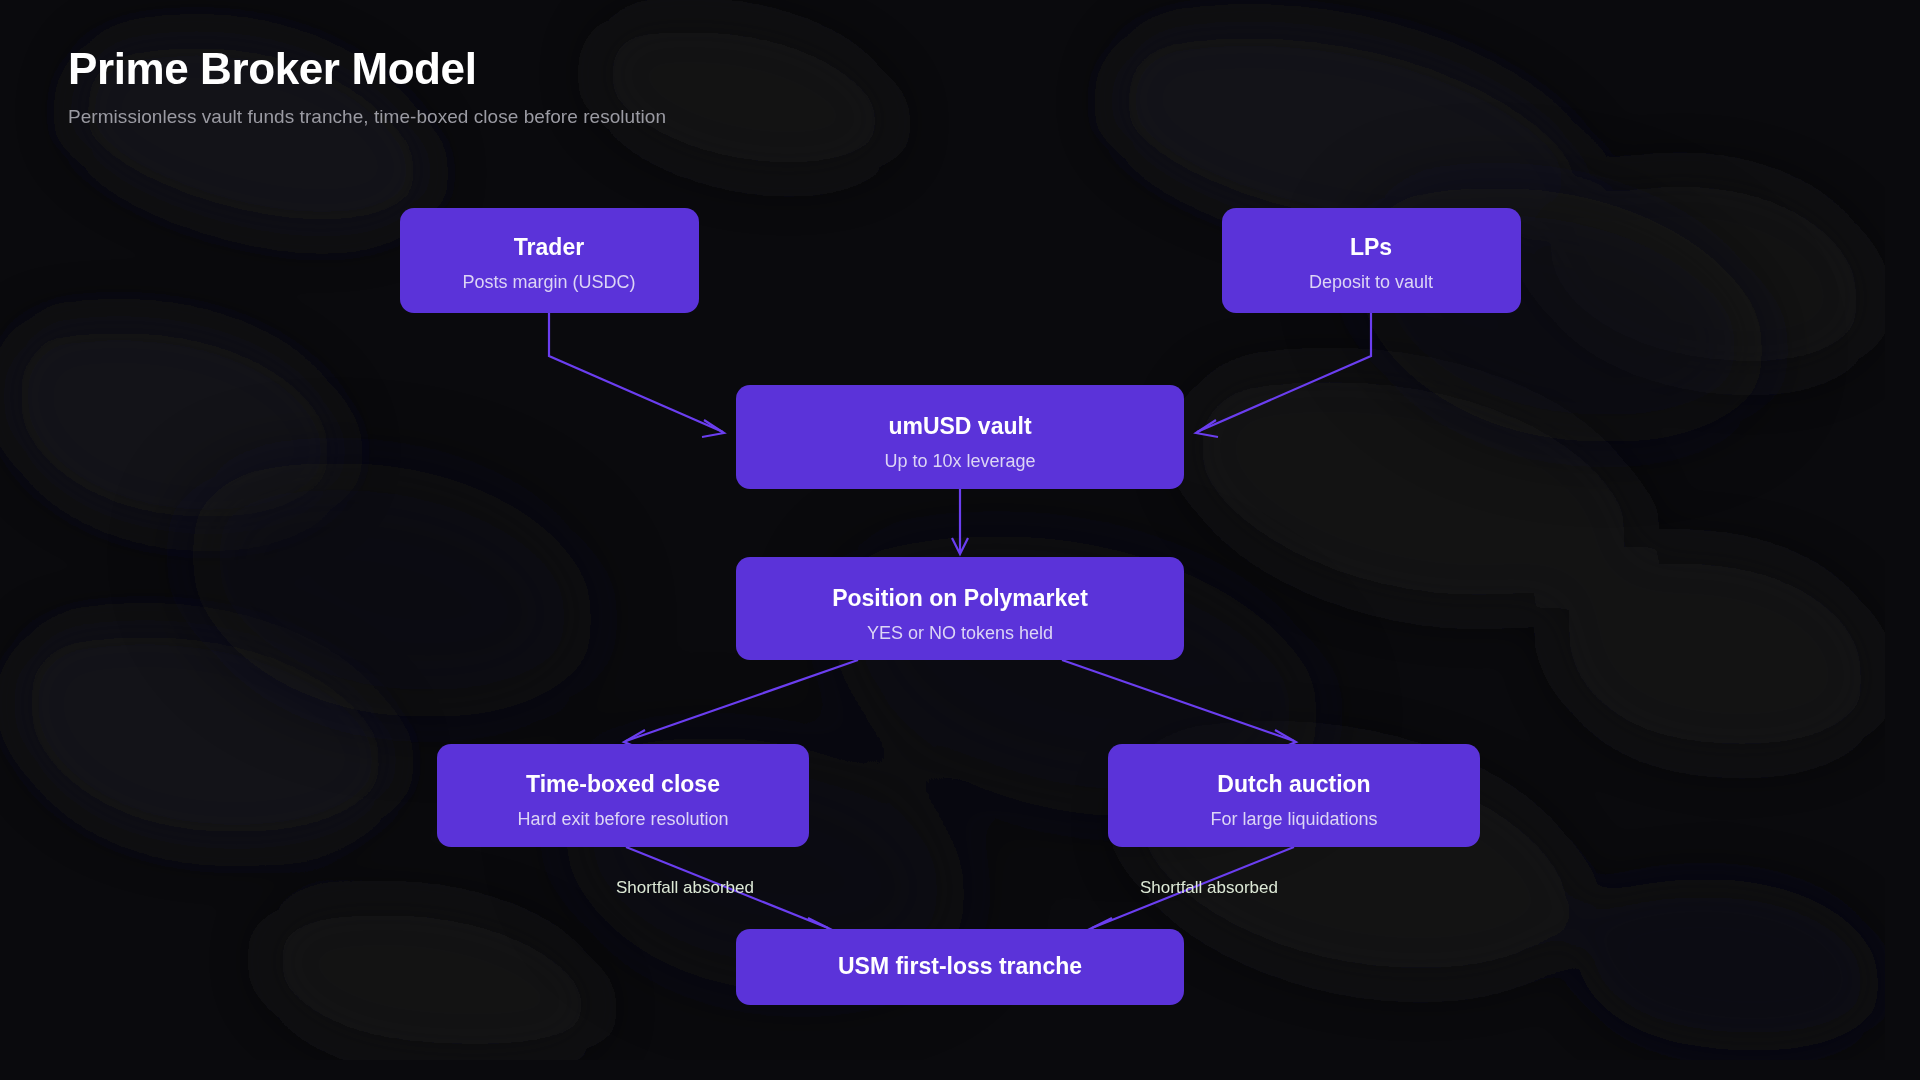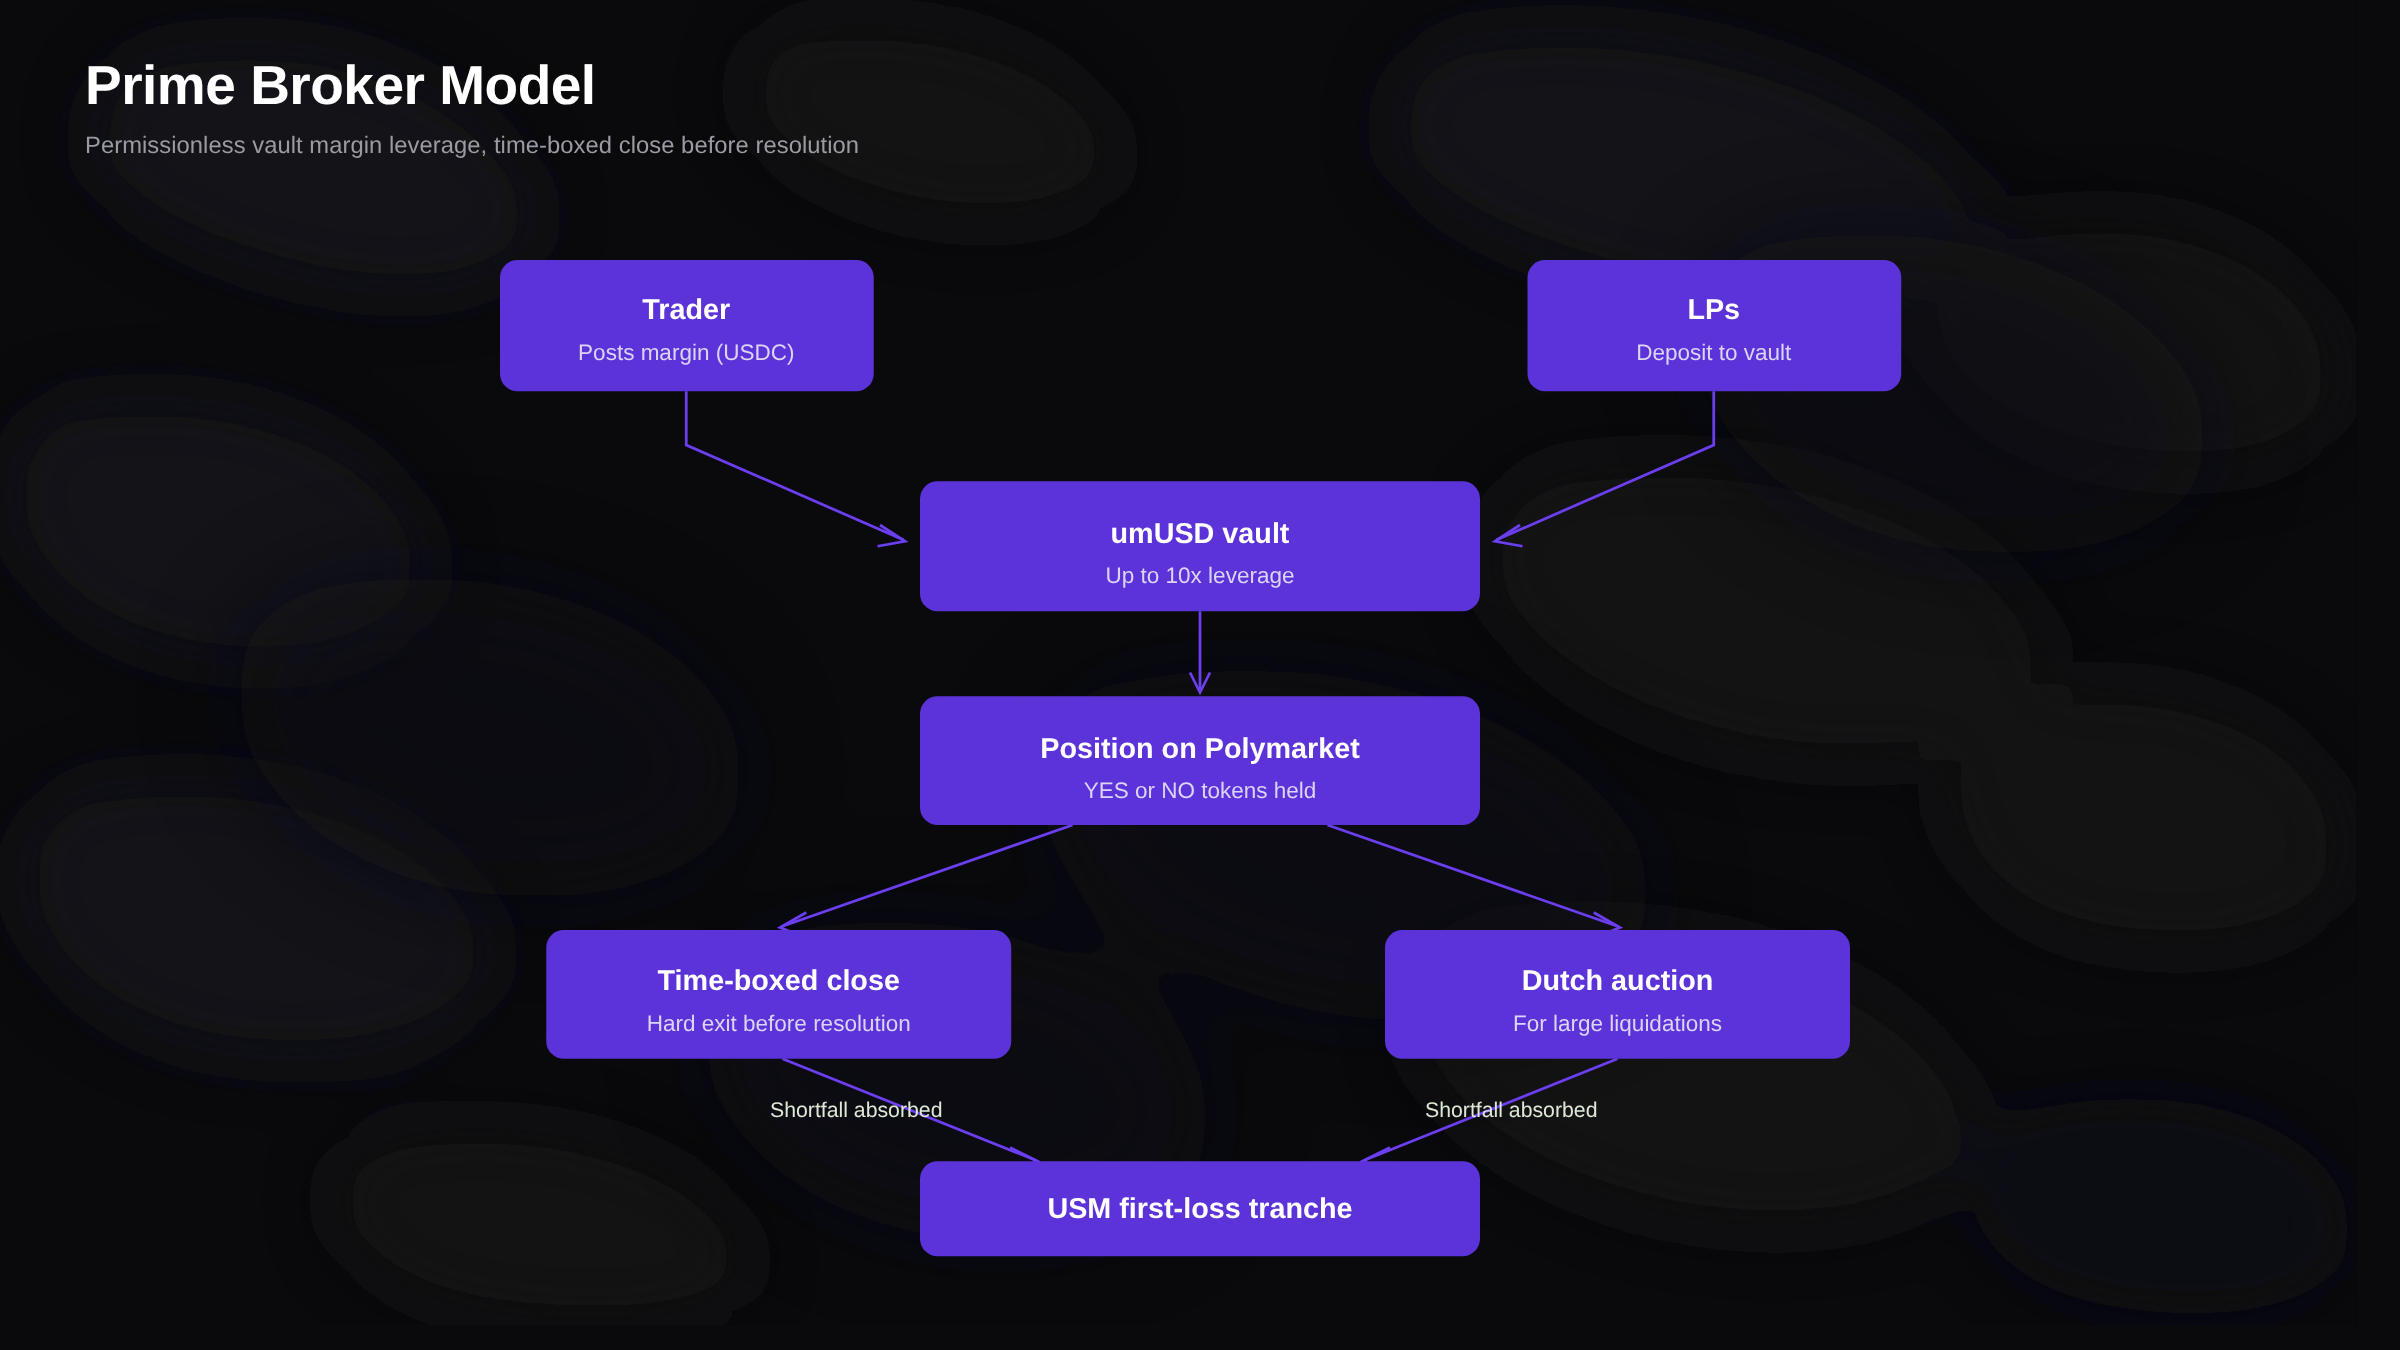--- a/index.html
+++ b/index.html
@@ -144,21 +144,21 @@
     <g filter="url(#blobBlur2)" opacity="0.55">
       <path d="M900,560 C1060,520 1260,570 1330,680 C1390,776 1270,850 1100,828 C930,806 820,690 852,612 C866,580 878,568 900,560 Z" fill="#101014"></path>
       <path d="M260,480 C400,450 560,500 600,600 C636,690 520,748 380,726 C240,704 170,600 200,530 C212,500 240,486 260,480 Z" fill="#0f0f13"></path>
       <path d="M1440,200 C1580,170 1740,220 1790,320 C1834,410 1720,468 1580,446 C1440,424 1360,320 1390,250 C1402,220 1420,206 1440,200 Z" fill="#0e0e12"></path>
       <path d="M640,760 C780,730 940,780 980,880 C1016,970 900,1028 760,1006 C620,984 550,880 580,810 C592,780 620,766 640,760 Z" fill="#0e0e12"></path>
     </g>
   </svg>
 
   <div id="header">
     <h1 id="page-title">Prime Broker Model</h1>
-    <p id="page-subtitle">Permissionless vault margin leverage, time-boxed close before resolution</p>
+    <p id="page-subtitle">Permissionless vault funds tranche, time-boxed close before resolution</p>
   </div>
 
   <svg id="flow" viewBox="0 0 1920 1080">
 
     <g>
       <path class="edge-path" d="M549,313 L549,356 L723,432"></path>
       <path class="edge-head" d="M704,420 L724,433 L702,437"></path>
     </g>
 
     <g>

